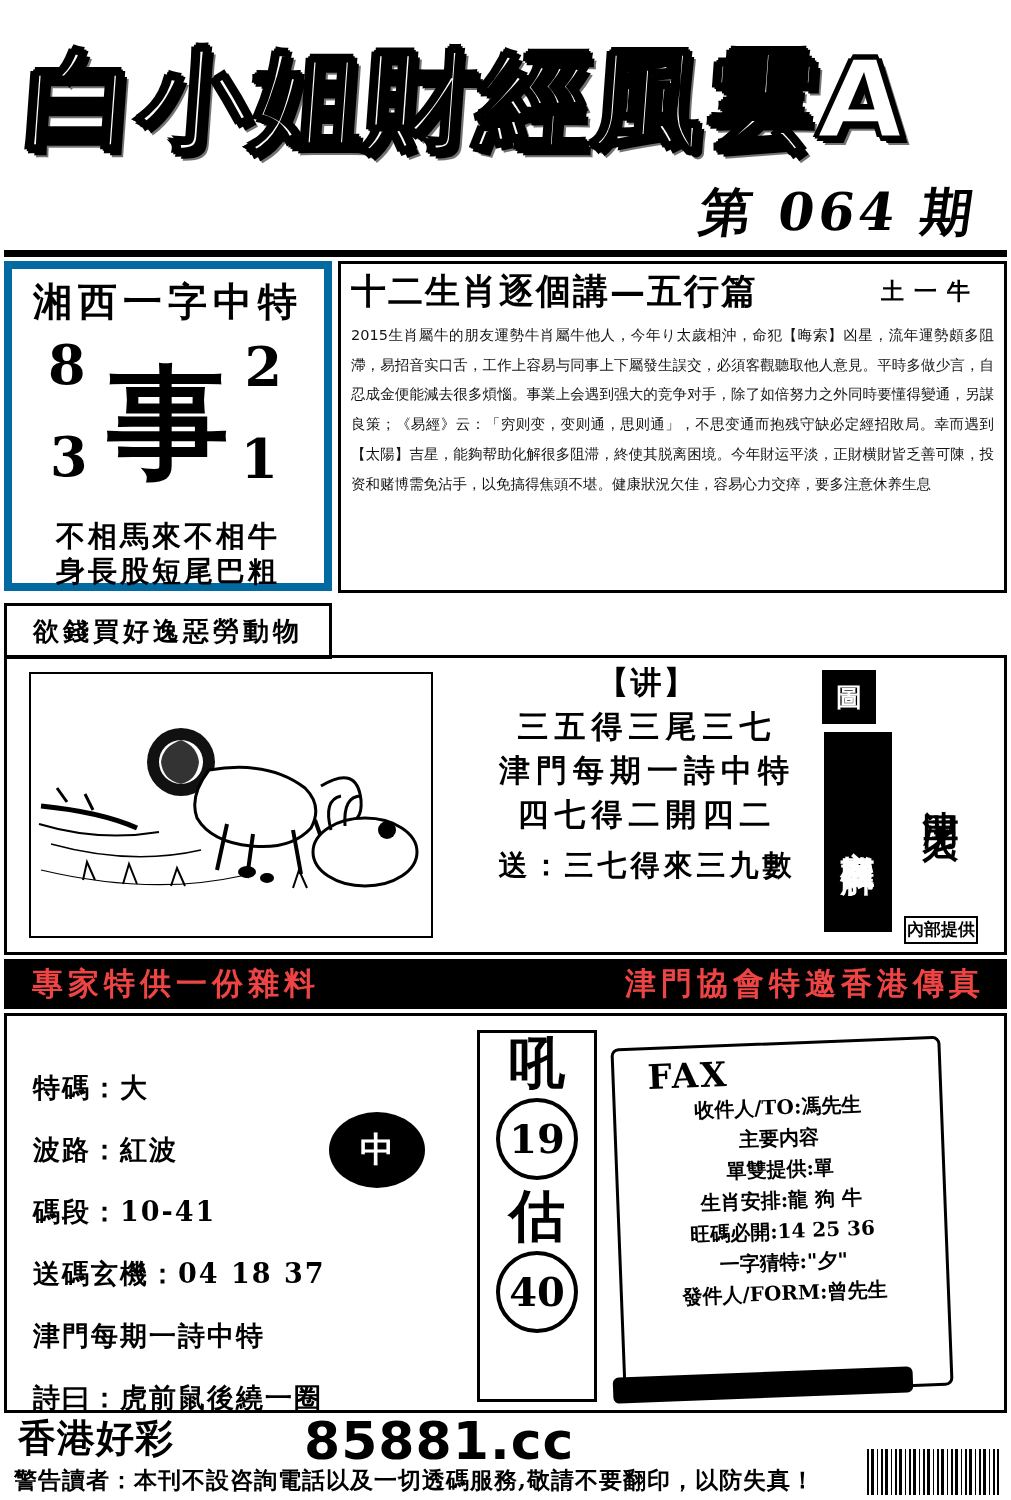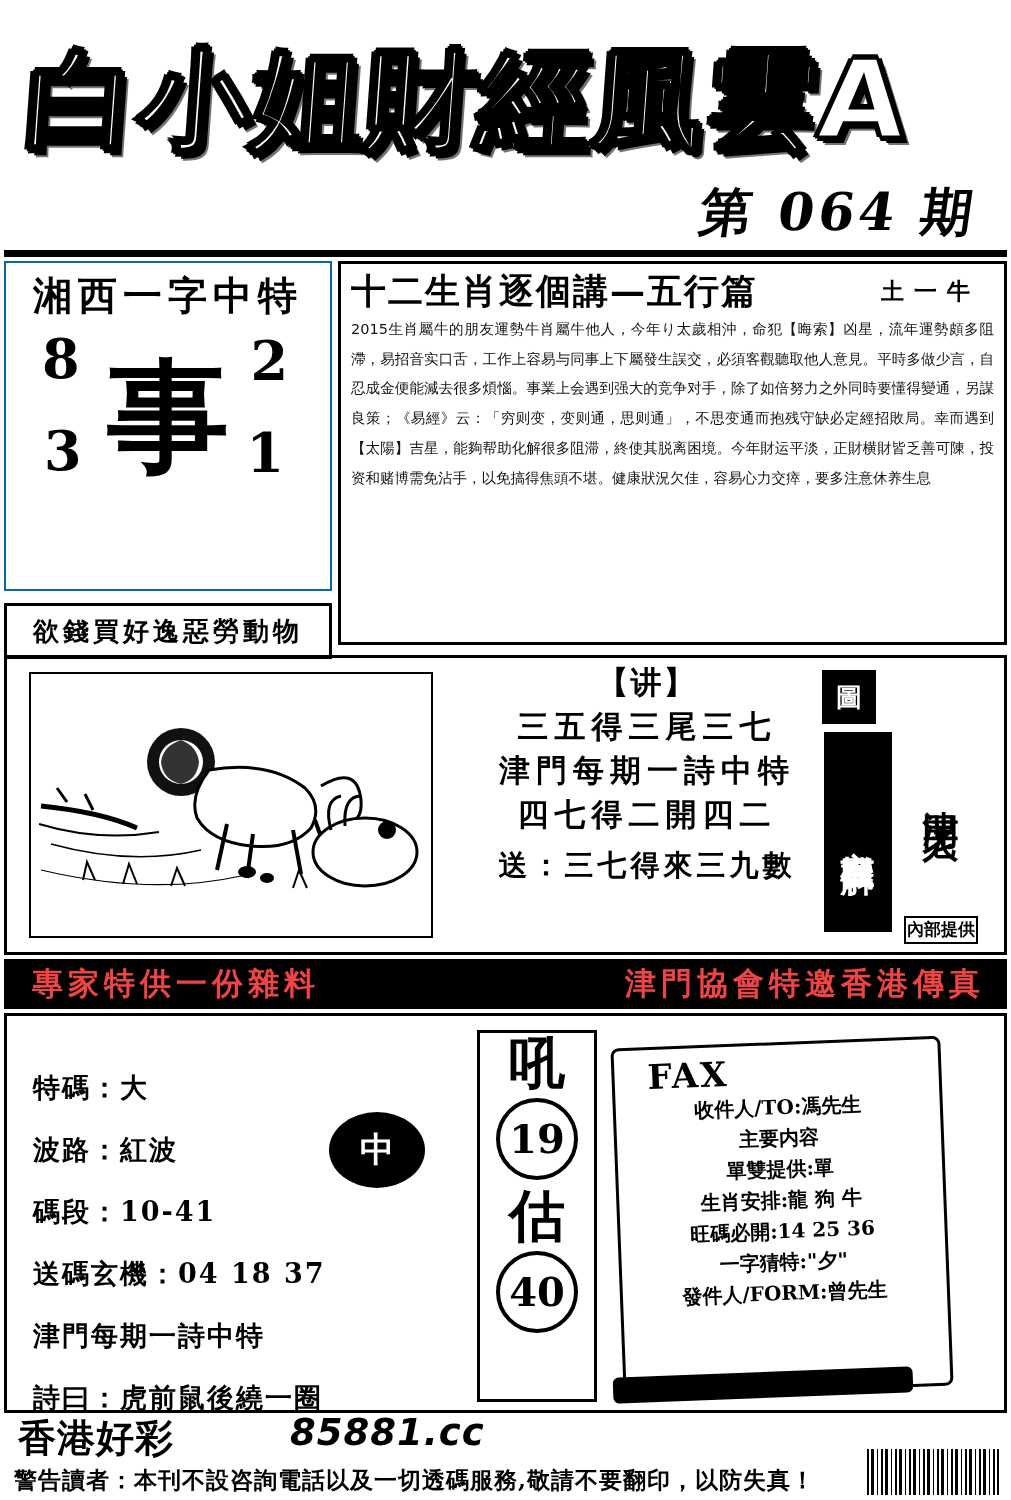--- a/index.html
+++ b/index.html
@@ -26,21 +26,21 @@
     position:absolute;right:34px;top:178px;
     font-size:52px;font-weight:bold;letter-spacing:4px;
     font-family:"DejaVu Serif","Liberation Serif",serif;
     transform:skewX(-8deg);
   }
   .rule{height:7px;background:#000;margin:0 4px;}
 
   
   .row1{position:relative;margin:4px 4px 0 4px;height:390px;}
   .col-left{position:absolute;left:0;top:0;width:328px;height:390px;}
-  .lt-top{height:330px;border:2px solid #0369a1;box-sizing:border-box;position:relative;}
+  .lt-top{height:330px;border:8px solid #0369a1;box-sizing:border-box;position:relative;}
   .lt-title{
     text-align:center;font-size:39px;font-weight:bold;letter-spacing:6px;
     font-family:"DejaVu Serif","Liberation Serif",serif;
     margin-top:6px;
   }
   .lt-grid{position:relative;height:190px;}
   .big-char{
     position:absolute;left:50%;top:50%;transform:translate(-50%,-52%);
     font-size:122px;font-weight:bold;line-height:1;
     font-family:"DejaVu Serif","Liberation Serif",serif;
@@ -52,28 +52,28 @@
   .n-bl{left:38px;top:96px;}
   .n-br{right:46px;top:98px;}
   .lt-lines{text-align:center;font-size:29px;font-weight:bold;letter-spacing:3px;
             font-family:"DejaVu Serif","Liberation Serif",serif;line-height:1.22;}
   .lt-bottom{
     margin-top:12px;height:56px;border:3px solid #000;box-sizing:border-box;
     display:flex;align-items:center;justify-content:center;
     font-size:26px;font-weight:bold;letter-spacing:4px;
     font-family:"DejaVu Serif","Liberation Serif",serif;
   }
-  .col-right{position:absolute;left:334px;top:0;right:0;height:384px;
+  .col-right{position:absolute;left:334px;top:0;right:0;height:332px;
              border:3px solid #000;box-sizing:border-box;padding:4px 10px 6px 10px;}
   .rt-head{display:flex;align-items:center;justify-content:space-between;}
   .rt-h1{font-size:35px;font-weight:bold;letter-spacing:2px;
          font-family:"DejaVu Serif","Liberation Serif",serif;}
   .rt-h2{font-size:23px;font-weight:bold;letter-spacing:10px;padding-right:14px;
          font-family:"DejaVu Serif","Liberation Serif",serif;}
-  .rt-body{font-size:14.5px;line-height:2.05;text-align:justify;
+  .rt-body{margin-top:6px;font-size:14.5px;line-height:2.05;text-align:justify;
            font-family:"DejaVu Sans","Liberation Sans",sans-serif;
            filter:contrast(1.2);opacity:.92;}
 
   
   .row2{position:relative;margin:4px 4px 0 4px;height:300px;border:3px solid #000;box-sizing:border-box;}
   .pic{position:absolute;left:22px;top:14px;width:400px;height:262px;border:2px solid #000;background:#fff;overflow:hidden;}
   .verses{position:absolute;left:440px;top:4px;width:400px;text-align:center;}
   .verse-head{font-size:31px;font-weight:bold;letter-spacing:2px;
               font-family:"DejaVu Serif","Liberation Serif",serif;}
   .verse{font-size:31px;font-weight:bold;letter-spacing:6px;line-height:1.42;
@@ -123,22 +123,22 @@
              text-align:center;font-family:"DejaVu Serif","Liberation Serif",serif;}
   .fax-title{font-size:34px;font-weight:bold;letter-spacing:2px;text-align:left;margin-left:22px;}
   .fax-line{font-size:20px;font-weight:bold;line-height:1.55;}
   .fax-bar{position:absolute;left:-4px;bottom:-6px;width:300px;height:26px;background:#000;border-radius:6px;
            transform:rotate(-2.2deg);}
 
   
   .footer{position:relative;margin:6px 4px 0 4px;height:78px;}
   .foot-brand{position:absolute;left:14px;top:-6px;font-size:38px;font-weight:bold;letter-spacing:1px;
               font-family:"DejaVu Serif","Liberation Serif",serif;}
-  .foot-url{position:absolute;left:286px;top:-8px;font-size:37px;font-weight:bold;letter-spacing:1px;
-            font-family:"DejaVu Sans","Liberation Sans",sans-serif;font-style:italic;}
+  .foot-url{position:absolute;left:300px;top:-8px;font-size:52px;font-weight:bold;letter-spacing:1px;
+            font-family:"DejaVu Sans","Liberation Sans",sans-serif;}
   .foot-warn{position:absolute;left:10px;top:46px;font-size:23px;font-weight:bold;letter-spacing:1px;
              font-family:"DejaVu Serif","Liberation Serif",serif;}
   .barcode{position:absolute;right:8px;top:30px;width:132px;height:46px;
     background:repeating-linear-gradient(90deg,#000 0 2px,#fff 2px 4px,#000 4px 7px,#fff 7px 10px,#000 10px 11px,#fff 11px 14px);}
 </style>
 </head>
 <body>
 
 <div class="page">
 
@@ -152,20 +152,24 @@
     <div class="col-left">
       <div class="lt-top">
         <div class="lt-title">湘西一字中特</div>
         <div class="lt-grid">
           <div class="num n-tl">8</div>
           <div class="num n-tr">2</div>
           <div class="num n-bl">3</div>
           <div class="num n-br">1</div>
           <div class="big-char">事</div>
         </div>
+        <div class="lt-lines">
+          <div>不相馬來不相牛</div>
+          <div>身長股短尾巴粗</div>
+        </div>
       </div>
       <div class="lt-bottom">欲錢買好逸惡勞動物</div>
     </div>
 
     <div class="col-right">
       <div class="rt-head">
         <div class="rt-h1">十二生肖逐個講—五行篇</div>
         <div class="rt-h2">土一牛</div>
       </div>
       <div class="rt-body">2015生肖屬牛的朋友運勢牛肖屬牛他人，今年り太歲相沖，命犯【晦索】凶星，流年運勢頗多阻滯，易招音实口舌，工作上容易与同事上下屬發生誤交，必須客觀聽取他人意見。平時多做少言，自忍成金便能減去很多煩惱。事業上会遇到强大的竞争对手，除了如倍努力之外同時要懂得變通，另謀良策；《易經》云：「穷则变，变则通，思则通」，不思变通而抱残守缺必定經招敗局。幸而遇到【太陽】吉星，能夠帮助化解很多阻滞，終使其脱离困境。今年財运平淡，正財横財皆乏善可陳，投资和赌博需免沾手，以免搞得焦頭不堪。健康狀況欠佳，容易心力交瘁，要多注意休养生息</div>

